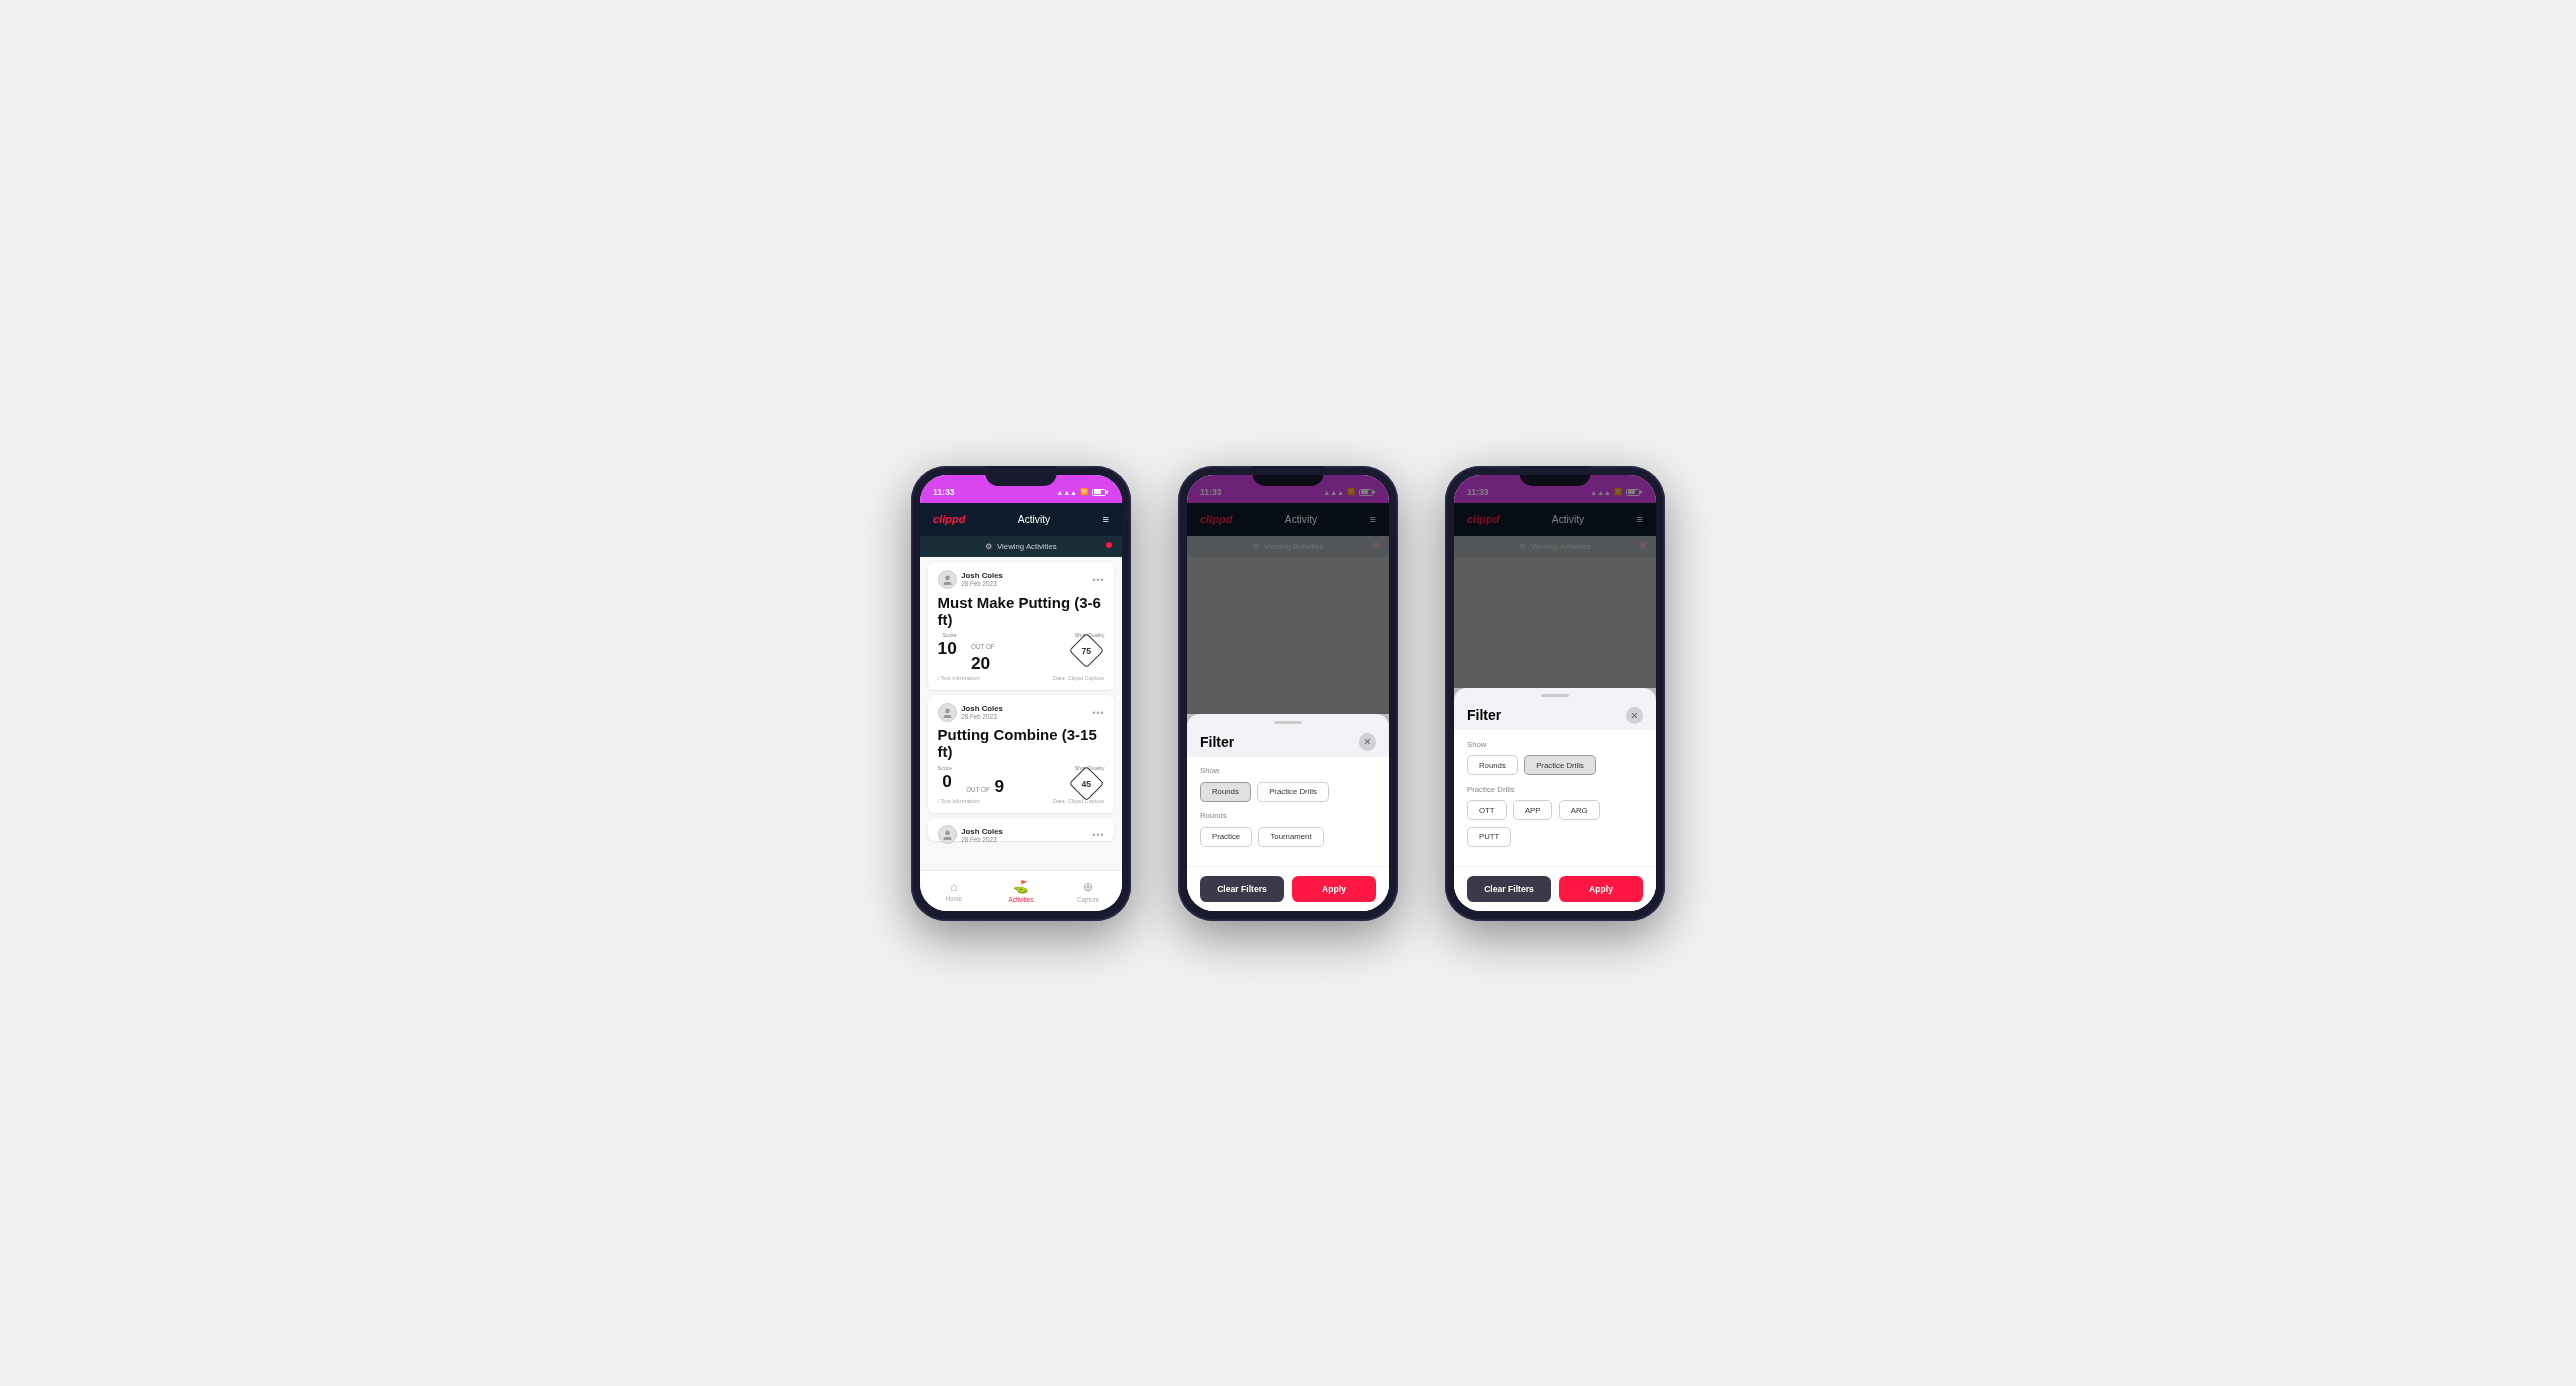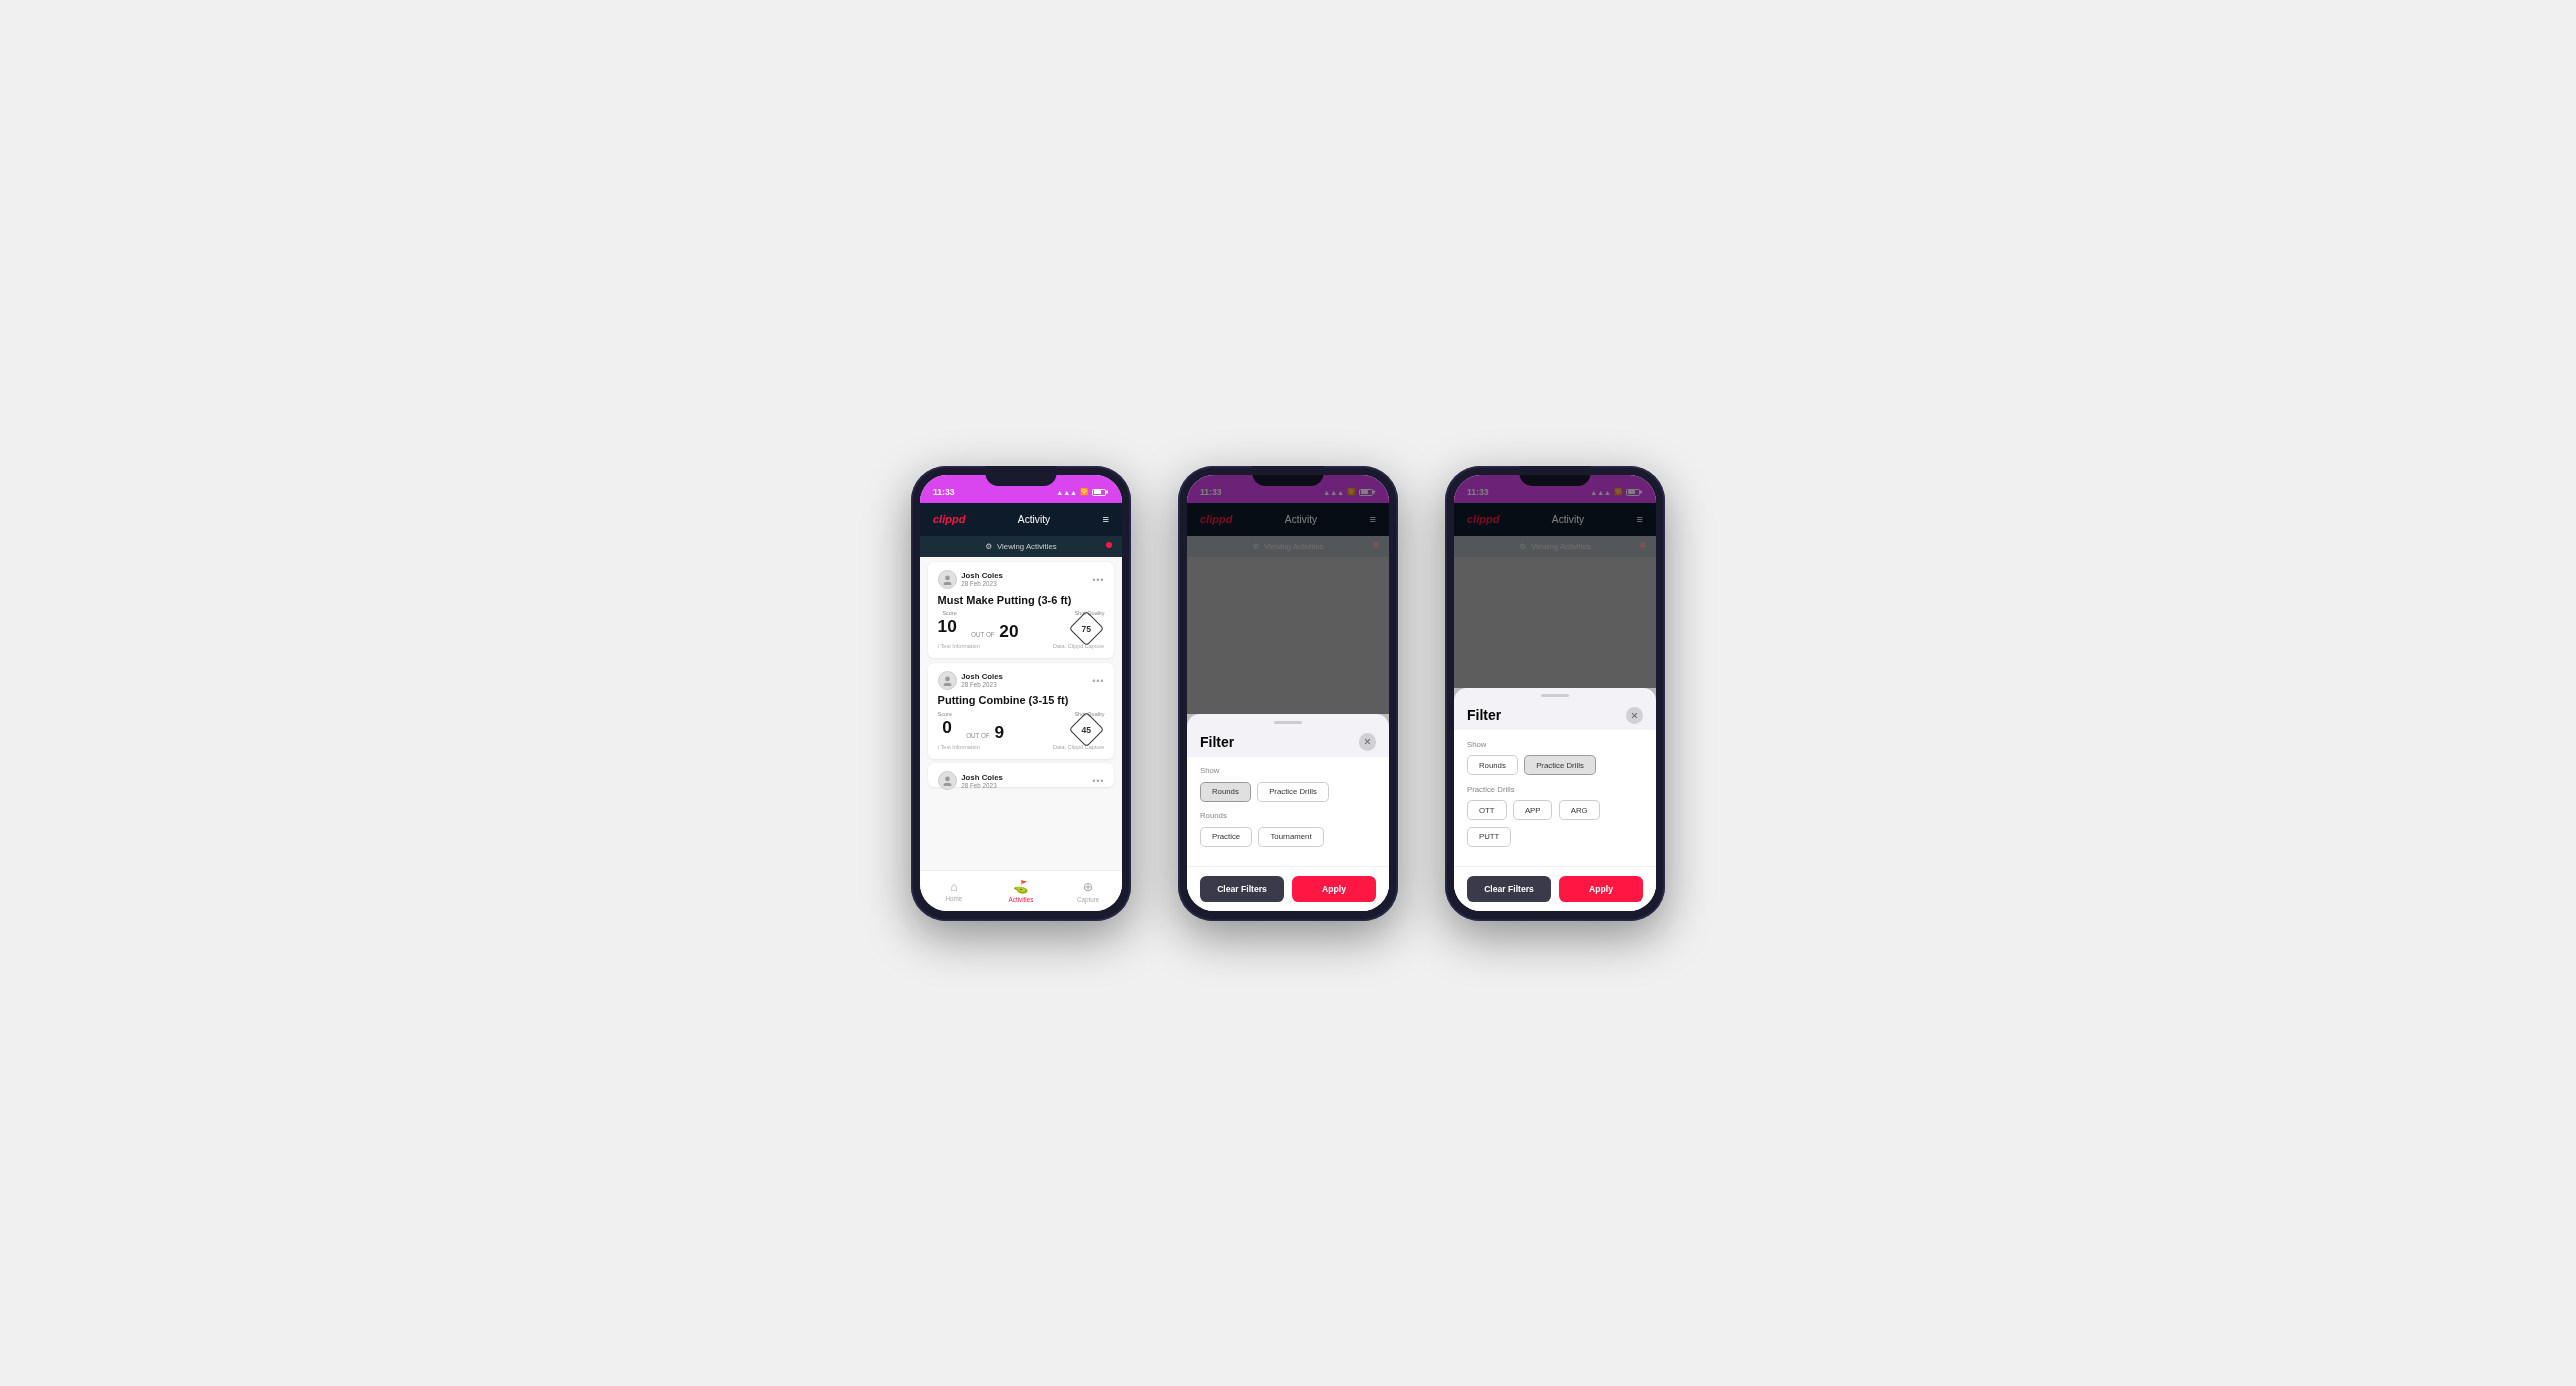--- a/index.html
+++ b/index.html
@@ -207,21 +207,21 @@
       font-size: 6.3px;
       color: #888;
       display: block;
     }
     .dots-menu {
       color: #aaa;
       font-size: 9.4px;
       letter-spacing: 0.8px;
     }
     .card-title {
-      font-size: 11px;
+      font-size: 15px;
       font-weight: 700;
       color: #111;
       margin-bottom: 4.7px;
     }
     .score-label {
       font-size: 5.5px;
       color: #888;
       display: block;
     }
     .score-value {
@@ -468,21 +468,21 @@
               </div>
             </div>
             <span class="dots-menu">•••</span>
           </div>
           <div class="card-title">Must Make Putting (3-6 ft)</div>
           <div class="scores-section">
             <div class="score-col">
               <span class="score-label">Score</span>
               <span class="score-value">10</span>
             </div>
-            <div class="score-col" style="flex-direction:row;align-items:baseline;gap:3.1px;margin-top:11px;">
+            <div class="score-col" style="flex-direction:column;align-items:baseline;gap:3.1px;margin-top:11px;">
               <span class="out-of">OUT OF</span>
               <span class="score-value">20</span>
             </div>
             <div class="score-col shot-quality">
               <span class="score-label">Shot Quality</span>
               <div class="quality-badge">
                 <span>75</span>
               </div>
             </div>
           </div>

